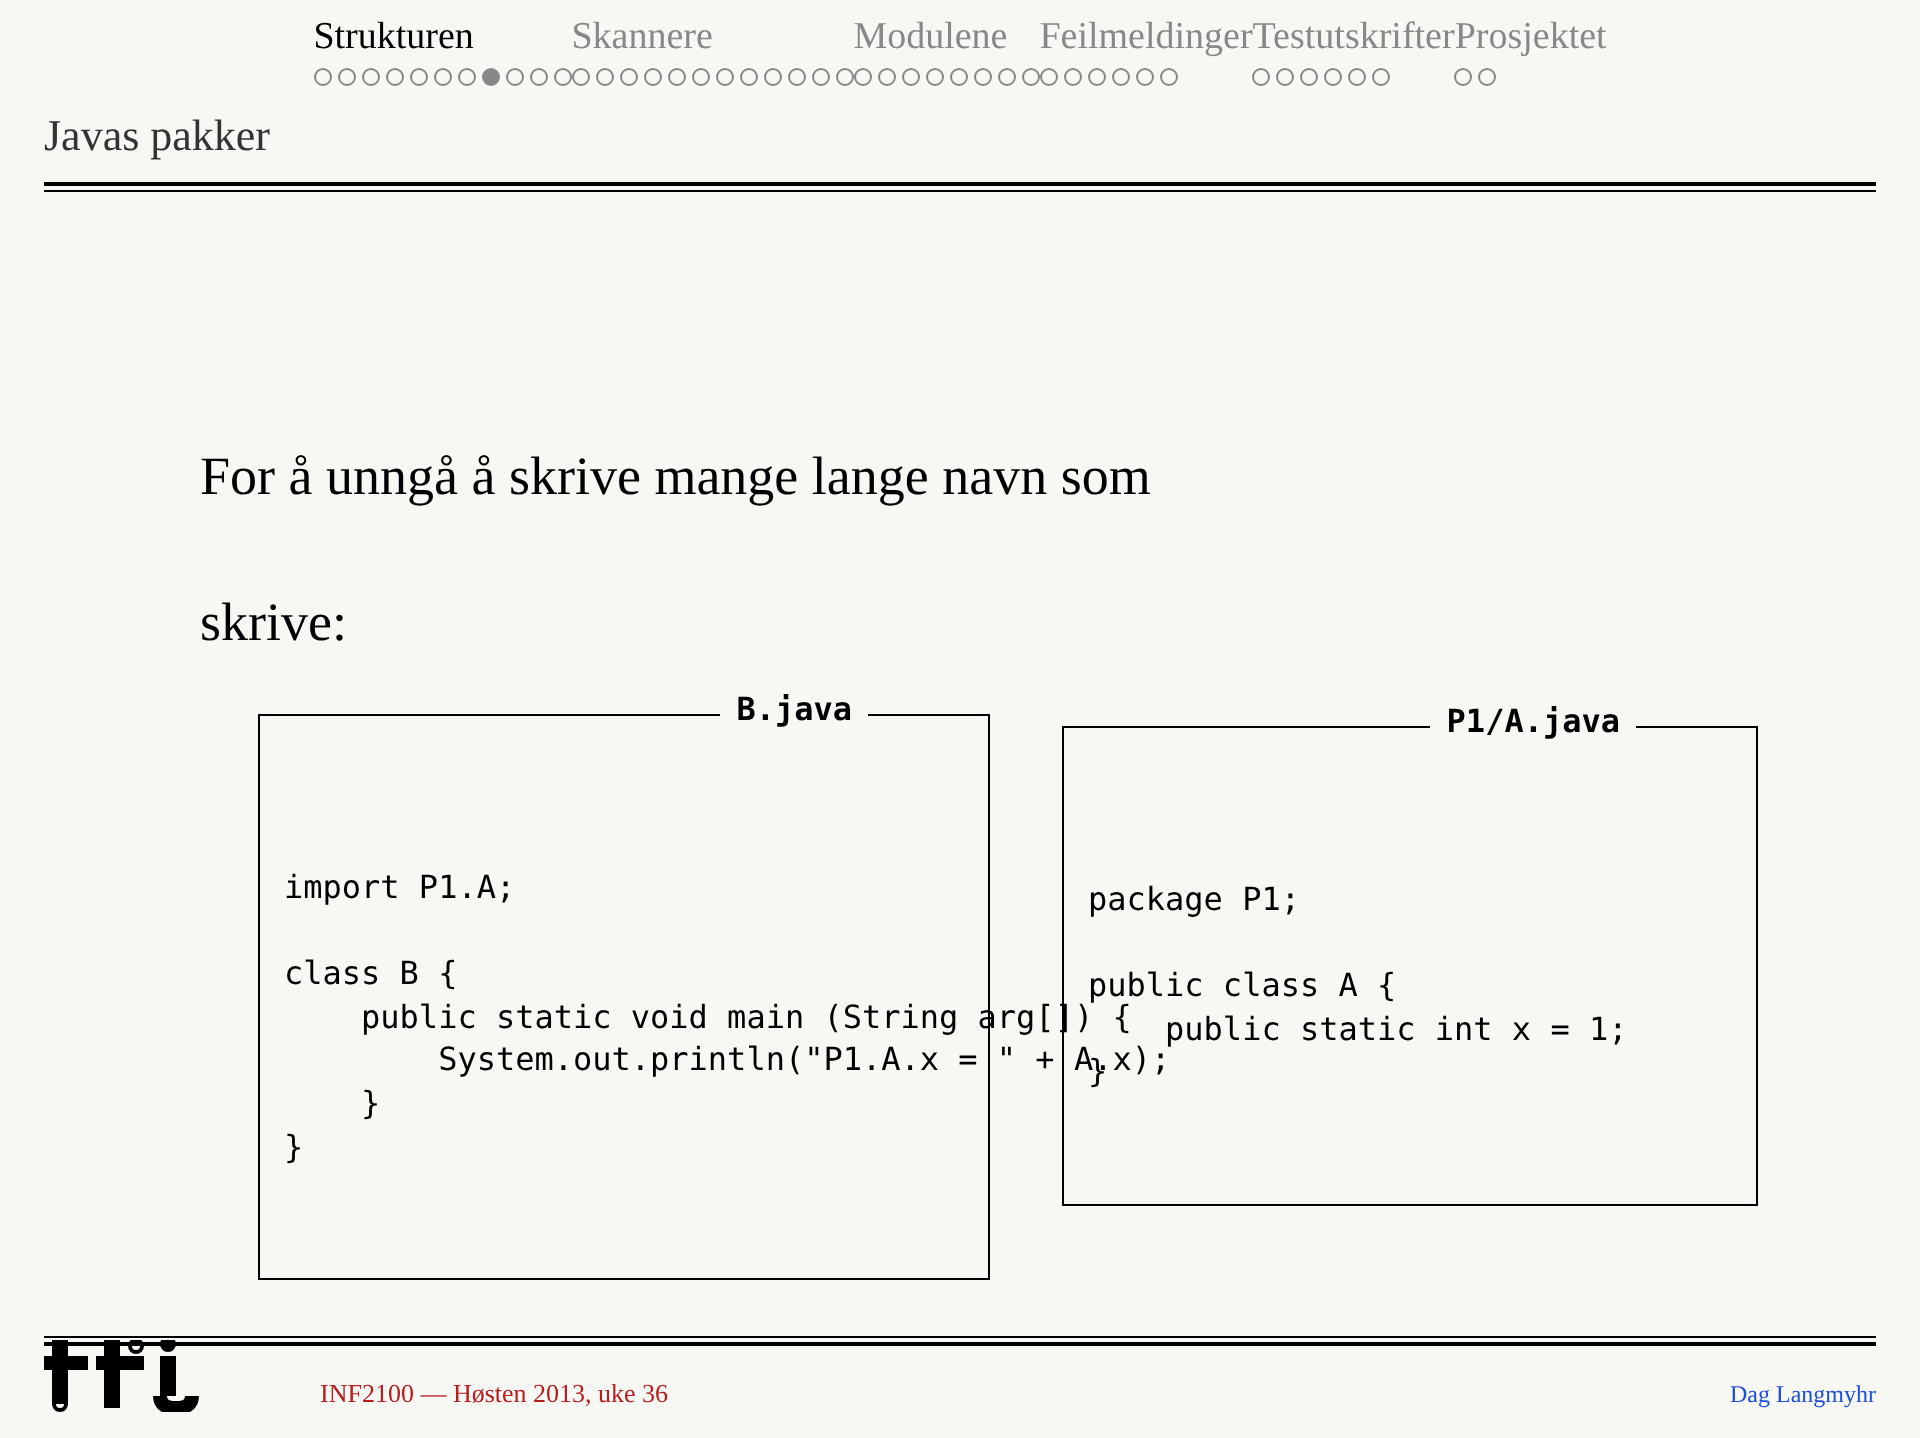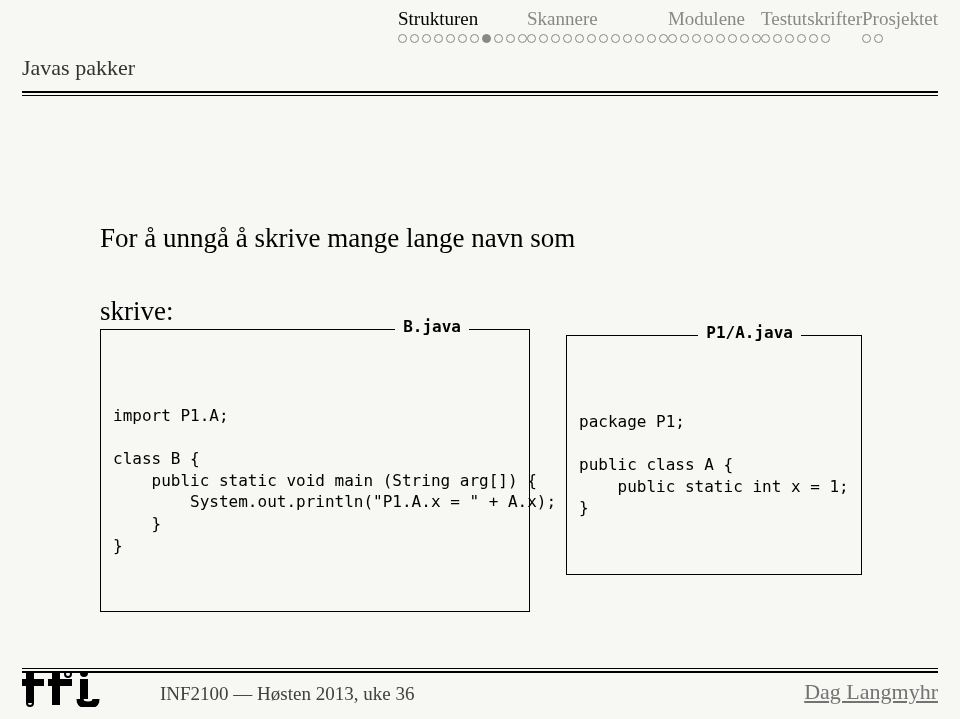--- a/index.html
+++ b/index.html
@@ -13,21 +13,21 @@
     overflow: hidden;
   }
   .slide {
     width: 960px;
     height: 719px;
     background: #f7f7f4;
     position: relative;
   }
   .nav {
     display: flex;
-    justify-content: flex-end;
+    justify-content: center;
     padding: 8px 22px 0 22px;
     font-size: 19px;
     color: #888888;
     font-family: Georgia, serif;
   }
   .nav-item {
     display: flex;
     flex-direction: column;
     align-items: flex-start;
   }
@@ -66,66 +66,66 @@
   }
   .content {
     position: absolute;
     left: 100px;
     right: 60px;
     top: 220px;
   }
   .lead {
     font-size: 27px;
     line-height: 1.35;
+    margin-bottom: 28px;
   }
   .code-row {
     display: flex;
     gap: 36px;
     align-items: flex-start;
   }
   .code-box {
     position: relative;
     border: 1.5px solid #000;
     padding: 10px 12px 12px 12px;
     font-family: "DejaVu Sans Mono", "Courier New", monospace;
     font-size: 16px;
     line-height: 1.35;
     white-space: pre;
   }
-  .code-left { width: 430px; min-height: 140px; }
-  .code-right { width: 296px; min-height: 140px; margin-top: 6px; }
+  .code-left { width: 366px; min-height: 140px; margin-left: 29px; }
+  .code-right { width: 348px; min-height: 140px; margin-top: 6px; }
   .code-tag {
     position: absolute;
     top: -14px;
     right: 60px;
     background: #f7f7f4;
     padding: 0 8px;
     font-family: "DejaVu Sans Mono", monospace;
     font-weight: bold;
     font-size: 16px;
   }
   .logo {
     position: absolute;
     left: 22px;
     bottom: 8px;
   }
   .footer-left {
     position: absolute;
     left: 160px;
     bottom: 14px;
-    font-size: 19px;
-    color: #404040;
+    font-size: 13px;
+    color: #b91c1c;
   }
   .footer-right {
     position: absolute;
     right: 22px;
     bottom: 14px;
-    font-size: 22px;
-    color: #737373;
-    text-decoration: underline;
+    font-size: 12px;
+    color: #1d4ed8;
   }
 </style>
 </head>
 <body>
 
 <div class="slide">
 
   <div class="nav">
     <div class="nav-item current">
       <span class="nav-label">Strukturen</span>
@@ -158,20 +158,31 @@
           <span class="dot"></span>
           <span class="dot"></span>
           <span class="dot"></span>
         </span>
     </div>
     <div class="nav-item">
       <span class="nav-label">Modulene</span>
       <span class="dots">
           <span class="dot"></span>
           <span class="dot"></span>
+          <span class="dot"></span>
+          <span class="dot"></span>
+          <span class="dot"></span>
+          <span class="dot"></span>
+          <span class="dot"></span>
+          <span class="dot"></span>
+        </span>
+    </div>
+    <div class="nav-item">
+      <span class="nav-label">Feilmeldinger</span>
+      <span class="dots">
           <span class="dot"></span>
           <span class="dot"></span>
           <span class="dot"></span>
           <span class="dot"></span>
           <span class="dot"></span>
           <span class="dot"></span>
         </span>
     </div>
     <div class="nav-item">
       <span class="nav-label">Testutskrifter</span>

